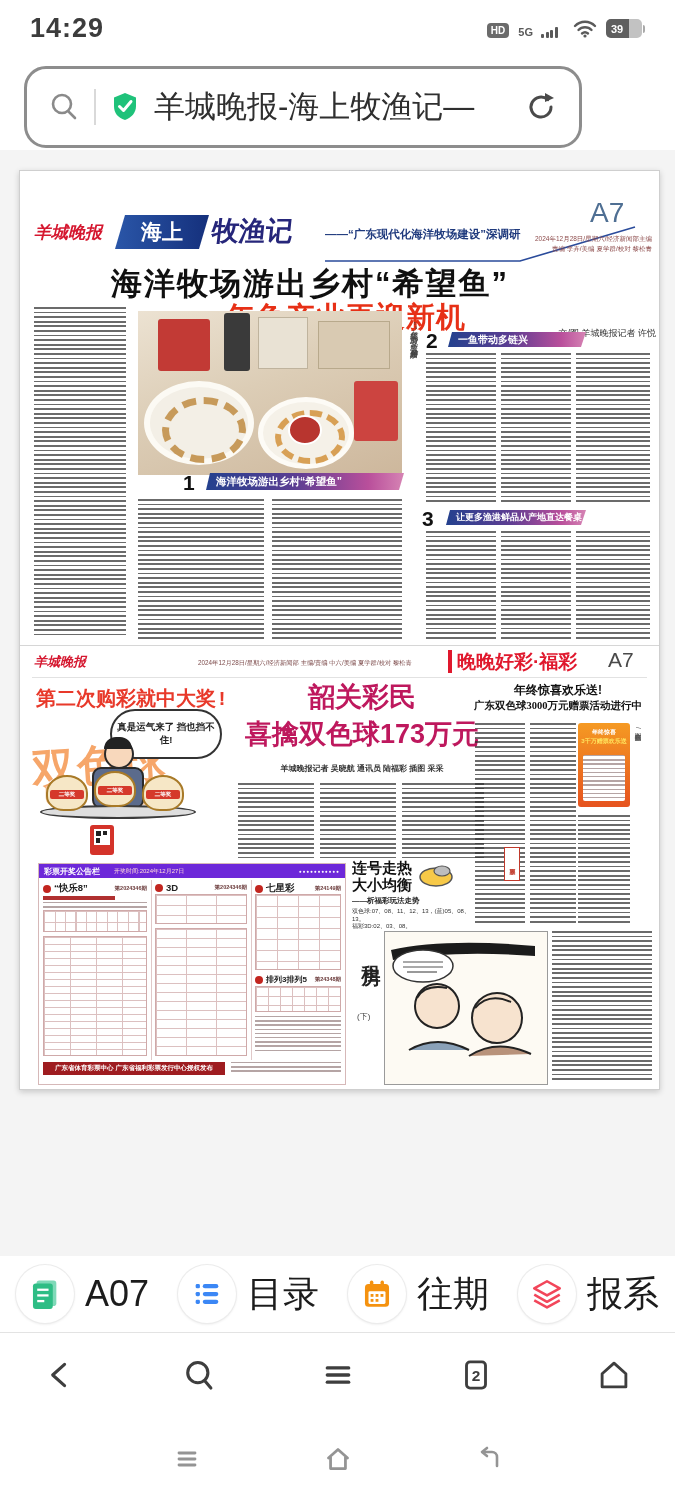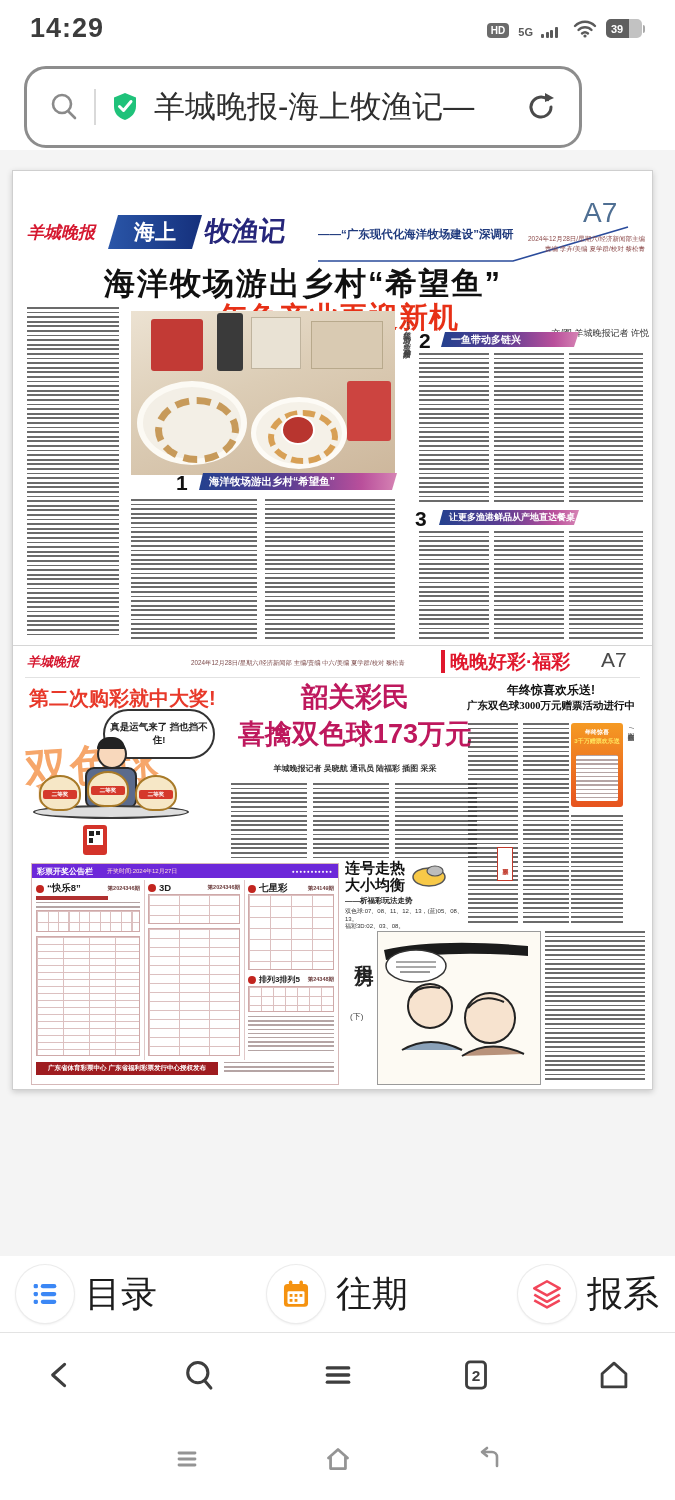--- a/index.html
+++ b/index.html
@@ -22,21 +22,21 @@
   .batt{display:flex;align-items:center;}
   .batt .body{width:36px;height:19px;border-radius:5px;overflow:hidden;display:flex;background:#c2c2c2;}
   .batt .lvl{width:23px;background:#5f5f5f;color:#fff;font-size:11px;font-weight:700;display:flex;align-items:center;justify-content:center;}
   .batt .tip{width:2.5px;height:8px;background:#a9a9a9;border-radius:0 2px 2px 0;margin-left:1px;}
   
   .search{position:absolute;left:24px;top:66px;width:558px;height:82px;border:3px solid #8d8d8d;border-radius:22px;box-sizing:border-box;display:flex;align-items:center;padding:0 20px;gap:13px;background:#fff;}
   .q{font-size:31px;color:#2f2f2f;white-space:nowrap;overflow:hidden;flex:1;}
   .divline{width:2px;height:36px;background:#d9d9d9;}
   
   .zone{position:absolute;left:0;top:150px;width:675px;height:1106px;background:#f4f4f4;}
-  .page{position:absolute;left:12px;top:20px;width:639px;height:918px;background:#fff;border:1px solid #cfcfcf;box-shadow:0 2px 6px rgba(0,0,0,.18);}
+  .page{position:absolute;left:19px;top:20px;width:639px;height:918px;background:#fff;border:1px solid #cfcfcf;box-shadow:0 2px 6px rgba(0,0,0,.18);}
   .sec-banner{color:#fff;font-weight:700;display:flex;align-items:center;padding-left:10px;box-sizing:border-box;background:linear-gradient(90deg,#24418e,#5c3d92 45%,#b94f9b 82%,#d684b4);clip-path:polygon(4px 0,100% 0,calc(100% - 5px) 100%,0 100%);}
   .secnum{font-weight:900;color:#111;}
   .brand{color:#d5172f;font-weight:700;font-style:italic;font-family:"Liberation Serif","DejaVu Serif",serif;}
   .grid{border:1px solid #cfa9a9;box-sizing:border-box;background-image:repeating-linear-gradient(90deg,#dcc0c0 0 1px,transparent 1px var(--cw,26px)),repeating-linear-gradient(180deg,#dcc0c0 0 1px,transparent 1px var(--rh,9px));}
   .ballt{display:flex;align-items:center;gap:3px;}
   .ball{width:8px;height:8px;border-radius:50%;background:#c2251f;flex:0 0 auto;}
   .gname{font-size:9.5px;font-weight:700;color:#222;}
   .gissue{font-size:5.5px;color:#6b3b3b;margin-left:auto;font-weight:700;}
   .bag{position:absolute;width:42px;height:36px;background:#f6e7c6;border:2px solid #a87a28;border-radius:50% 50% 42% 42%;box-sizing:border-box;}
   .bag b{position:absolute;left:2px;right:2px;top:13px;background:#d5392b;color:#fff;font-size:5.5px;font-weight:700;text-align:center;border-radius:2px;padding:1px 0;}
@@ -156,21 +156,21 @@
 
       <div class="abs" style="left:0;top:474px;width:639px;height:1px;background:#d6d6d6;"></div>
 
       <span class="abs brand" style="left:14px;top:482px;font-size:13px;">羊城晚报</span>
       <span class="abs" style="left:140px;top:488px;width:290px;text-align:center;font-size:6.3px;color:#7d4b4b;">2024年12月28日/星期六/经济新闻部 主编/责编 中六/美编 夏学群/校对 黎松青</span>
       <div class="abs" style="left:428px;top:479px;width:4px;height:23px;background:#e0182d;"></div>
       <span class="abs" style="left:437px;top:478px;font-size:19px;font-weight:900;color:#e0182d;">晚晚好彩·福彩</span>
       <span class="abs" style="left:588px;top:477px;font-size:21px;color:#4a4a4a;">A7</span>
       <div class="abs" style="left:12px;top:506px;width:615px;height:1px;background:#e2e2e2;"></div>
 
-      <span class="abs" style="left:16px;top:514px;font-size:20px;font-weight:900;color:#e8392a;">第二次购彩就中大奖!</span>
+      <span class="abs" style="left:16px;top:514px;font-size:20px;font-weight:900;color:#e8392a;font-family:Liberation Mono, monospace;">第二次购彩就中大奖!</span>
       <div class="abs" style="left:218px;top:508px;width:248px;text-align:center;font-size:27px;font-weight:900;color:#be185d;line-height:37px;">
         <div>韶关彩民</div>
         <div>喜擒双色球173万元</div>
       </div>
       <span class="abs" style="left:218px;top:592px;width:248px;text-align:center;font-size:8px;color:#333;font-weight:700;">羊城晚报记者 吴晓航 通讯员 陆福彩 插图 采采</span>
       <div class="abs tx" style="left:218px;top:612px;width:76px;height:76px;"></div>
       <div class="abs tx" style="left:300px;top:612px;width:76px;height:76px;"></div>
       <div class="abs tx" style="left:382px;top:612px;width:82px;height:76px;"></div>
 
       <div class="abs" style="left:12px;top:538px;width:202px;height:152px;">
@@ -296,20 +296,32 @@
         </div>
       </div>
 
     </div>
   </div>
 
   <div class="quick">
     <div class="qitem">
       <span class="qcirc">
         <svg width="34" height="34" viewBox="0 0 24 24">
+          <rect x="6" y="2.5" width="14" height="18" rx="2" fill="#7fd9b8"></rect>
+          <rect x="3.5" y="4.5" width="14" height="18" rx="2" fill="#2ebd85"></rect>
+          <line x1="6.5" y1="9" x2="14.5" y2="9" stroke="#fff" stroke-width="1.6"></line>
+          <line x1="6.5" y1="13" x2="14.5" y2="13" stroke="#fff" stroke-width="1.6"></line>
+          <line x1="6.5" y1="17" x2="11.5" y2="17" stroke="#fff" stroke-width="1.6"></line>
+        </svg>
+      </span>
+      <span class="qlabel">A07</span>
+    </div>
+    <div class="qitem">
+      <span class="qcirc">
+        <svg width="34" height="34" viewBox="0 0 24 24">
           <rect x="4" y="5" width="3" height="3" rx="1" fill="#3b87f5"></rect>
             <rect x="9" y="5" width="11" height="3" rx="1.5" fill="#3b87f5"></rect>
           <rect x="4" y="10.5" width="3" height="3" rx="1" fill="#3b87f5"></rect>
             <rect x="9" y="10.5" width="11" height="3" rx="1.5" fill="#3b87f5"></rect>
           <rect x="4" y="16" width="3" height="3" rx="1" fill="#3b87f5"></rect>
             <rect x="9" y="16" width="11" height="3" rx="1.5" fill="#3b87f5"></rect>
         </svg>
       </span>
       <span class="qlabel">目录</span>
     </div>

